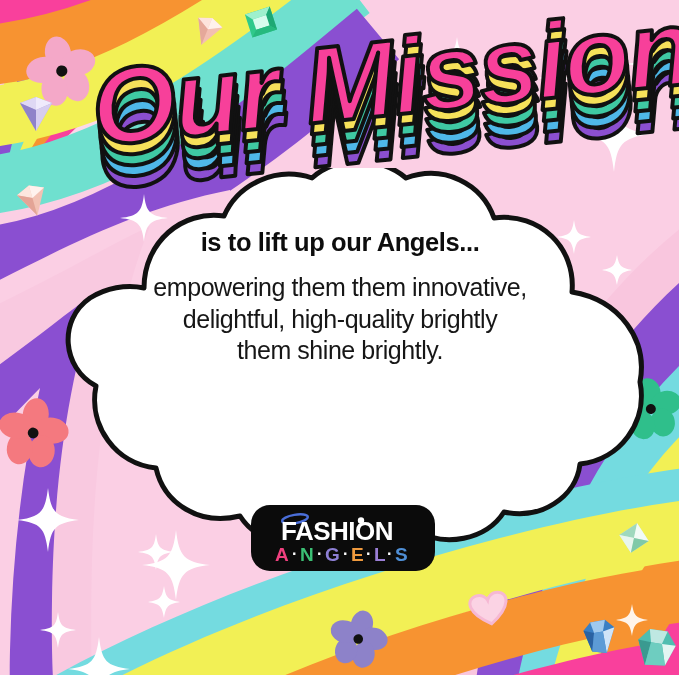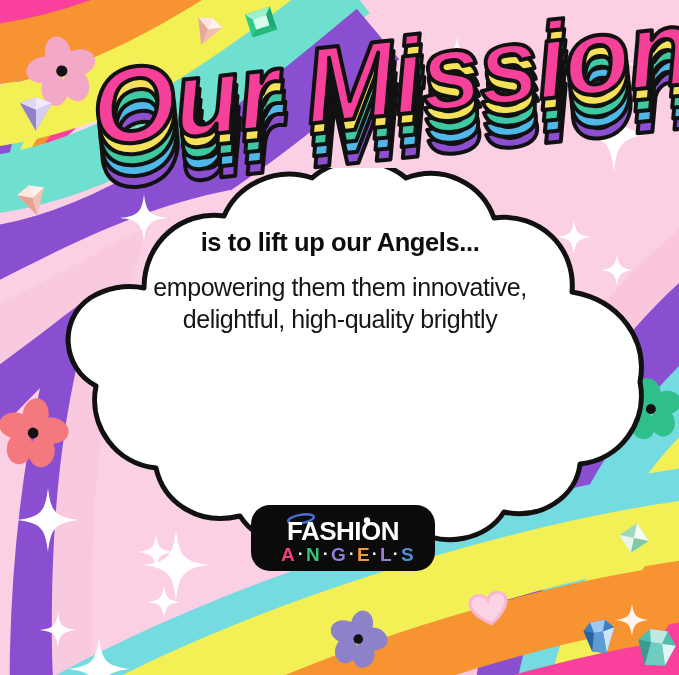--- a/index.html
+++ b/index.html
@@ -34,21 +34,21 @@
   .cloud-body{
     font-size:25px;font-weight:400;line-height:1.26;margin:0;
     letter-spacing:-0.45px;color:#161616;
   }
   .cloud-body span{display:block;white-space:nowrap;}
 
   
   .logo-badge{
     position:absolute;left:251px;top:505px;width:184px;height:66px;
     background:#0b0b0b;border-radius:19px;
-    display:flex;flex-direction:column;align-items:center;justify-content:center;
+    display:flex;flex-direction:column;justify-content:center;
   }
   .logo-svg{width:172px;height:58px;display:block;}
 </style>
 </head>
 <body>
 
 <div id="stage">
 
   <svg class="bg-svg" viewBox="0 0 679 675">
     <defs>
@@ -269,20 +269,21 @@
         C 92 296 64 258 72 218
         C 38 200 34 152 66 130
         C 82 120 102 116 120 120 Z" fill="#ffffff" stroke="#111111" stroke-width="5" stroke-linejoin="round"></path>
     </svg>
 
     <div class="cloud-text">
       <p class="cloud-head">is to lift up our Angels...</p>
       <p class="cloud-body">
         <span>empowering them them innovative,</span>
         <span>delightful, high-quality brightly</span>
+        <span>them shine brightly.</span>
       </p>
     </div>
   </div>
 
   <div class="logo-badge">
     <svg class="logo-svg" viewBox="0 0 172 58">
 
       <ellipse cx="44" cy="10" rx="13" ry="4.2" fill="none" stroke="#4a6ed8" stroke-width="2.4" transform="rotate(-10 44 10)"></ellipse>
 
       <text x="86" y="31" text-anchor="middle" font-family="Liberation Sans, sans-serif" font-size="26" font-weight="bold" letter-spacing="-0.5" fill="#ffffff">FASHION</text>

